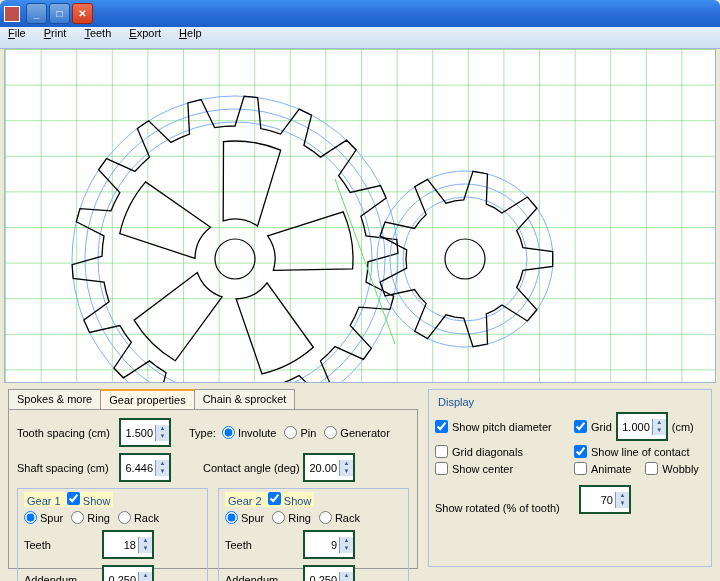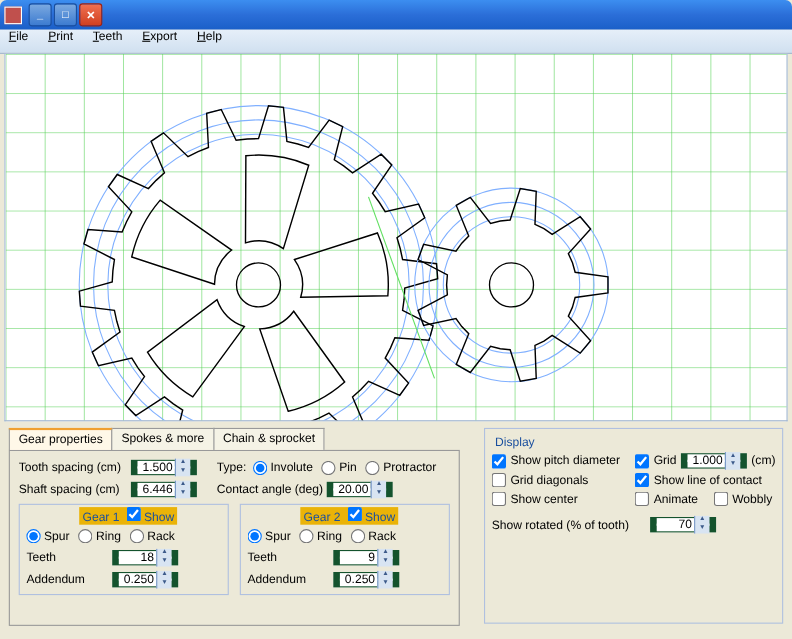--- a/index.html
+++ b/index.html
@@ -10,32 +10,32 @@
 .window-btns { display: flex; gap: 2px; }
 .window-btn { width: 21px; height: 21px; background: linear-gradient(to bottom, #7ba9e0, #3c7bd0); border: 1px solid #1a4f9e; border-radius: 3px; color: white; display: flex; align-items: center; justify-content: center; font-size: 10px; font-weight: bold; cursor: pointer; }
 .window-btn.close { background: linear-gradient(to bottom, #f07050, #d04020); border-color: #a02010; }
 .menubar { background: linear-gradient(to bottom, #e6eff9, #d0e0f0); height: 22px; display: flex; align-items: flex-start; padding: 0 8px; border-bottom: 1px solid #a0b5d0; }
 .menubar span { margin-right: 18px; cursor: pointer; text-decoration: underline; text-decoration-color: transparent; }
 .menubar span::first-letter { text-decoration: underline; }
 .canvas-area { position: relative; background: white; height: 334px; width: 712px; margin: 0 4px; overflow: hidden; border: 1px solid #a0b5d0; border-top: none; }
 .grid-svg { position: absolute; top: 0; left: 0; }
 .bottom-panel { display: flex; padding: 6px 8px 6px 8px; gap: 10px; height: 190px; }
 .left-panel { width: 410px; }
-.right-panel { flex: 1; margin-left: 12px; }
+.right-panel { flex: 1; }
 .tabs { display: flex; }
 .tab { padding: 3px 8px; border: 1px solid #999; background: #f5f3e6; cursor: pointer; margin-right: -1px; border-bottom: none; }
 .tab.active { background: #fff8e8; border-top: 2px solid #f0a030; position: relative; z-index: 2; }
 .tab-content { border: 1px solid #999; background: #ece9d8; padding: 8px; height: 160px; }
 .row { display: flex; align-items: center; margin-bottom: 6px; }
 .gear-groups { display: flex; gap: 10px; }
 .fieldset { border: 1px solid #b0c0e0; padding: 6px; flex: 1; }
-.fieldset-title { color: #1a4f9e; font-size: 11px; margin-top: -12px; background: #eab308; display: inline-block; padding: 0 3px; margin-left: 48px; }
+.fieldset-title { color: #1a4f9e; font-size: 11px; margin-top: -12px; background: #fef9c3; display: inline-block; padding: 0 3px; }
 .display-box { border: 1px solid #b0c0e0; padding: 6px; height: 178px; }
 .display-title { color: #1a4f9e; font-size: 11px; margin-top: -12px; background: #ece9d8; display: inline-block; padding: 0 3px; }
-.spin { display: flex; align-items: center; border: 6px solid #14532d; background: white; height: 14px; }
+.spin { display: flex; align-items: center; border: 2px solid #14532d; background: white; height: 29px; }
 .spin input { border: none; width: 34px; text-align: right; padding-right: 2px; font-size: 11px; outline: none; }
 .spin .arrows { display: flex; flex-direction: column; width: 14px; height: 16px; background: #d8e4f2; border-left: 1px solid #7a9ac8; }
 .spin .arrows div { height: 8px; font-size: 6px; text-align: center; line-height: 7px; color: #3c5a8a; cursor: pointer; }
 .check { display: flex; align-items: center; gap: 4px; }
 .check input, .radio input { margin: 0; }
 .radio { display: flex; align-items: center; gap: 3px; margin-right: 8px; }
 label { white-space: nowrap; }
 .disp-row { display: flex; align-items: flex-end; margin-bottom: 5px; gap: 6px; }
 .disp-col2 { display: grid; grid-template-columns: 1fr 1fr; gap: 4px 8px; margin-bottom: 6px; }
 </style>
@@ -90,22 +90,22 @@
         <path d="M515.4418646263686,230.17918845621446L511.70209412258794,238.4234667720012L531.9087510534913,260.7260438229418L522.4422248152139,272.0078104767963L496.96962487050314,255.98093993095696L489.5,261.0954988232819L489.5,261.0954988232819L481.33584963484344,265.0071042717152L482.4792266983496,295.08045819719246L467.9756670574047,297.6378270782054L458.76439722688195,268.9870603250159L449.7547575176511,268.1036574277203L449.7547575176511,268.1036574277203L440.98632398139983,265.8523063468261L422.53142234227363,289.6247806170097L409.77720604377004,282.26113040376595L421.13732185299784,254.39247962484774L414.80337785598033,247.92446897150583L414.80337785598033,247.92446897150583L409.5335086505301,240.56359355301467L380.1155818891041,246.9117832552636L375.0785484864366,233.07264772039605L401.69452549465336,219.02616434075824L401,210L401,210L401.69452549465336,200.9738356592418L375.0785484864366,186.92735227960395L380.115581889104,173.08821674473643L409.5335086505301,179.43640644698533L414.8033778559803,172.0755310284942L414.8033778559803,172.0755310284942L421.13732185299784,165.60752037515226L409.77720604377,137.73886959623405L422.53142234227363,130.37521938299025L440.98632398139983,154.14769365317392L449.7547575176511,151.89634257227974L449.7547575176511,151.89634257227974L458.76439722688195,151.01293967498412L467.9756670574047,122.36217292179461L482.4792266983495,124.91954180280757L481.3358496348435,154.9928957282848L489.5,158.90450117671813L489.5,158.90450117671813L496.96962487050314,164.019060069043L522.4422248152138,147.99218952320365L531.9087510534913,159.27395617705818L511.70209412258794,181.5765332279988L515.4418646263686,189.8208115437855L515.4418646263686,189.8208115437855L517.8763541656023,198.54017327802168L547.6913716139563,202.63634978675628L547.6913716139563,217.3636502132437L517.8763541656023,221.45982672197835L515.4418646263686,230.17918845621446Z" fill="none" stroke="#000" stroke-width="1.3"></path>
       </g>
   <circle cx="460" cy="210" r="20" fill="none" stroke="#000" stroke-width="1.2"></circle>
   <line x1="330" y1="130" x2="390" y2="295" stroke="#60e060" stroke-width="1"></line>
 </svg>
 </div>
 
 <div class="bottom-panel">
   <div class="left-panel">
     <div class="tabs">
+      <div class="tab">Spokes &amp; more</div>
       <div class="tab active">Gear properties</div>
-      <div class="tab">Spokes &amp; more</div>
       <div class="tab">Chain &amp; sprocket</div>
     </div>
     <div class="tab-content">
       <div class="row">
         <label style="width:102px">Tooth spacing (cm)</label>
         <div class="spin">
             <input value="1.500" style="">
             <div class="arrows">
               <div>▲</div>
               <div>▼</div>
@@ -115,33 +115,33 @@
         <div class="radio" style="margin-left:6px">
             <input type="radio" checked="" style="">
             <label>Involute</label>
           </div>
         <div class="radio">
             <input type="radio" style="">
             <label>Pin</label>
           </div>
         <div class="radio">
             <input type="radio" style="">
-            <label>Protractor</label>
+            <label>Generator</label>
           </div>
       </div>
       <div class="row">
         <label style="width:102px">Shaft spacing (cm)</label>
         <div class="spin">
             <input value="6.446" style="">
             <div class="arrows">
               <div>▲</div>
               <div>▼</div>
             </div>
           </div>
-        <label style="margin-left:18px;width:100px">Contact angle (deg)</label>
+        <label style="margin-left:32px;width:100px">Contact angle (deg)</label>
         <div class="spin">
             <input value="20.00" style="">
             <div class="arrows">
               <div>▲</div>
               <div>▼</div>
             </div>
           </div>
       </div>
       <div class="gear-groups">
         <div class="fieldset">

